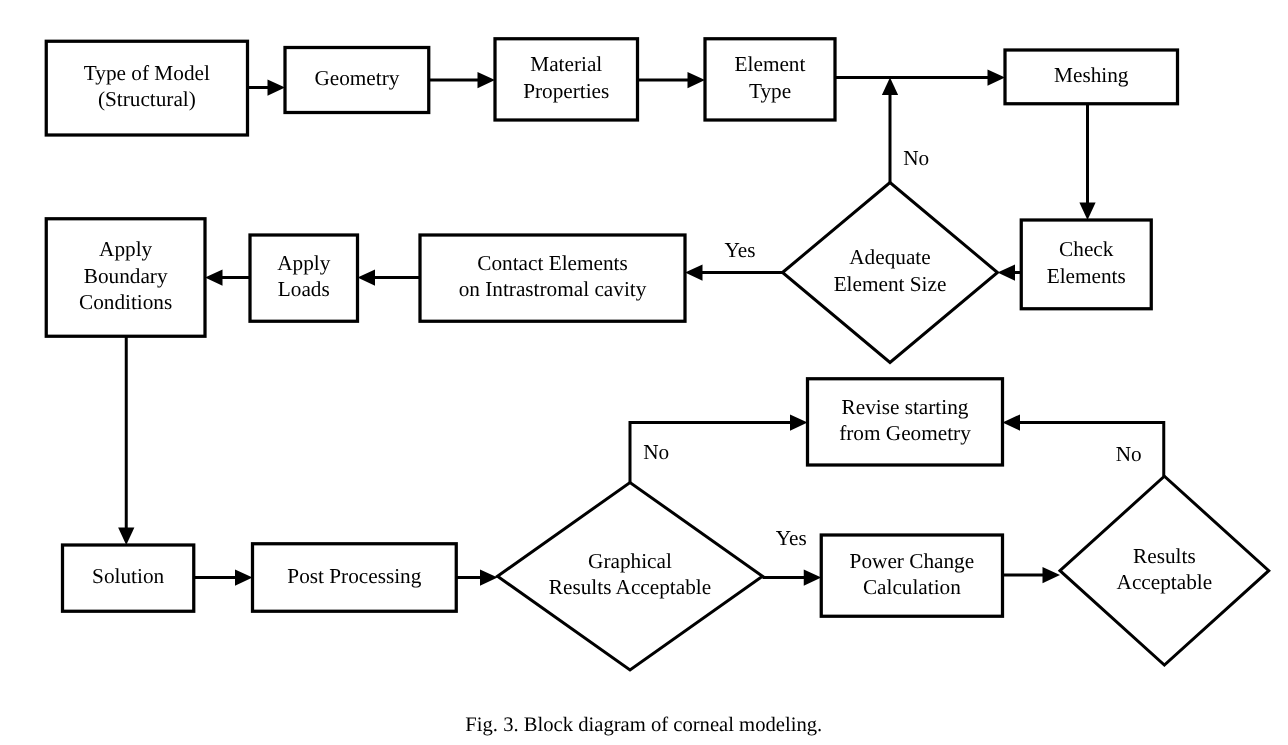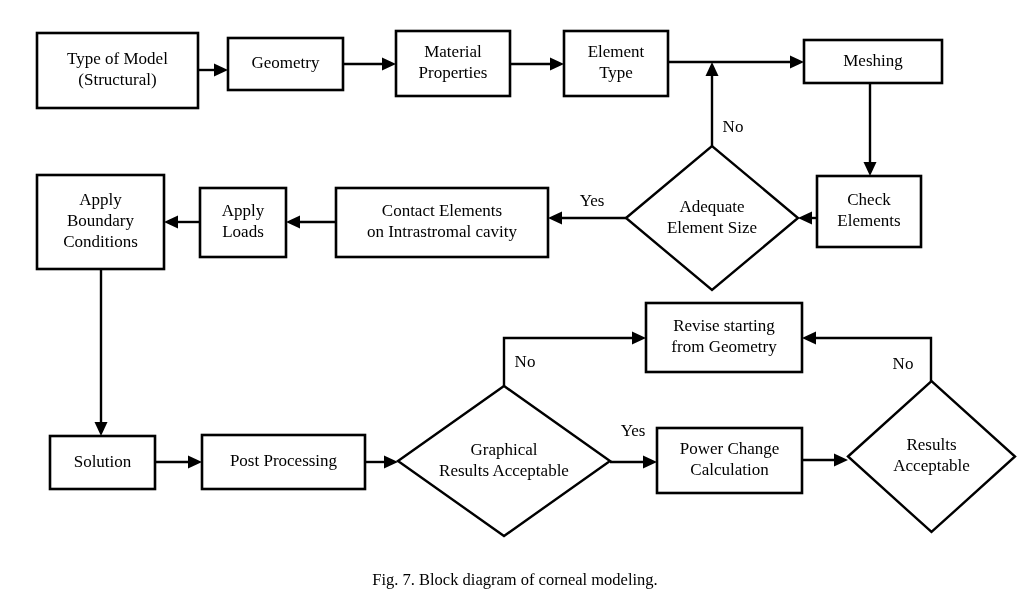--- a/index.html
+++ b/index.html
@@ -216,15 +216,15 @@
       </g>
     <g id="edge-labels-layer">
         <text x="733" y="128" class="edge-label">No</text>
         <text x="592" y="202" class="edge-label">Yes</text>
         <text x="525" y="363" class="edge-label">No</text>
         <text x="633" y="432" class="edge-label">Yes</text>
         <text x="903" y="365" class="edge-label">No</text>
       </g>
   </svg>
 
-  <div class="caption" style="top: 570px;">Fig. 7. Block diagram of corneal modeling.</div>
+  <div class="caption" style="top: 570px;">Fig. 3. Block diagram of corneal modeling.</div>
 
 </div>
 
 </body></html>

